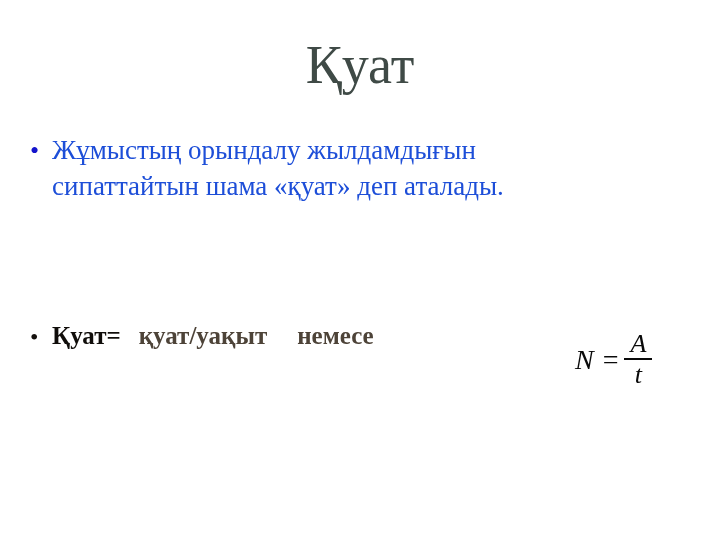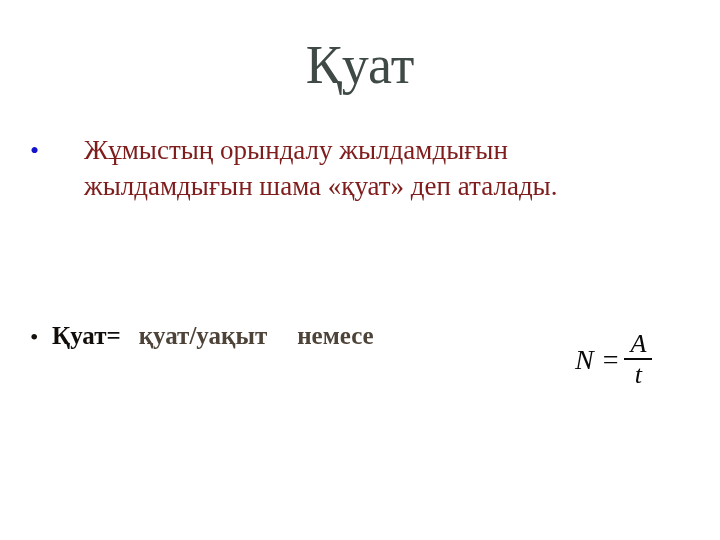--- a/index.html
+++ b/index.html
@@ -61,27 +61,26 @@
     box-sizing: border-box;
   }
 
   
   .bullet-1 .bullet-marker {
     color: #1414cc;
     font-size: 26px;
     padding-top: 6px;
   }
   .bullet-1 .bullet-text {
-    color: #7f1d1d;
+    color: #1d4ed8;
     font-size: 27px;
     line-height: 36px;
     font-family: "Liberation Serif", "DejaVu Serif", serif;
     font-weight: normal;
     max-width: 580px;
-    margin-left: 32px;
   }
   .bullet-1 .line2 {
     display: block;
   }
 
   
   .bullet-2 {
     margin-top: 116px;
   }
   .bullet-2 .bullet-marker {
@@ -159,21 +158,21 @@
 <div class="slide">
 
   <div class="slide-title">Қуат</div>
 
   <div class="body-area">
 
     <div class="bullet-row bullet-1">
       <span class="bullet-marker">•</span>
       <span class="bullet-text">
         <span class="line1">Жұмыстың орындалу жылдамдығын</span>
-        <span class="line2">жылдамдығын шама «қуат» деп аталады.</span>
+        <span class="line2">сипаттайтын шама «қуат» деп аталады.</span>
       </span>
     </div>
 
     <div class="bullet-row bullet-2">
       <span class="bullet-marker">•</span>
       <span class="bullet-text">
         <span class="kuat-term">Қуат=</span><span class="kuat-expr">қуат/уақыт</span><span class="kuat-conj">немесе</span>
       </span>
     </div>
 

